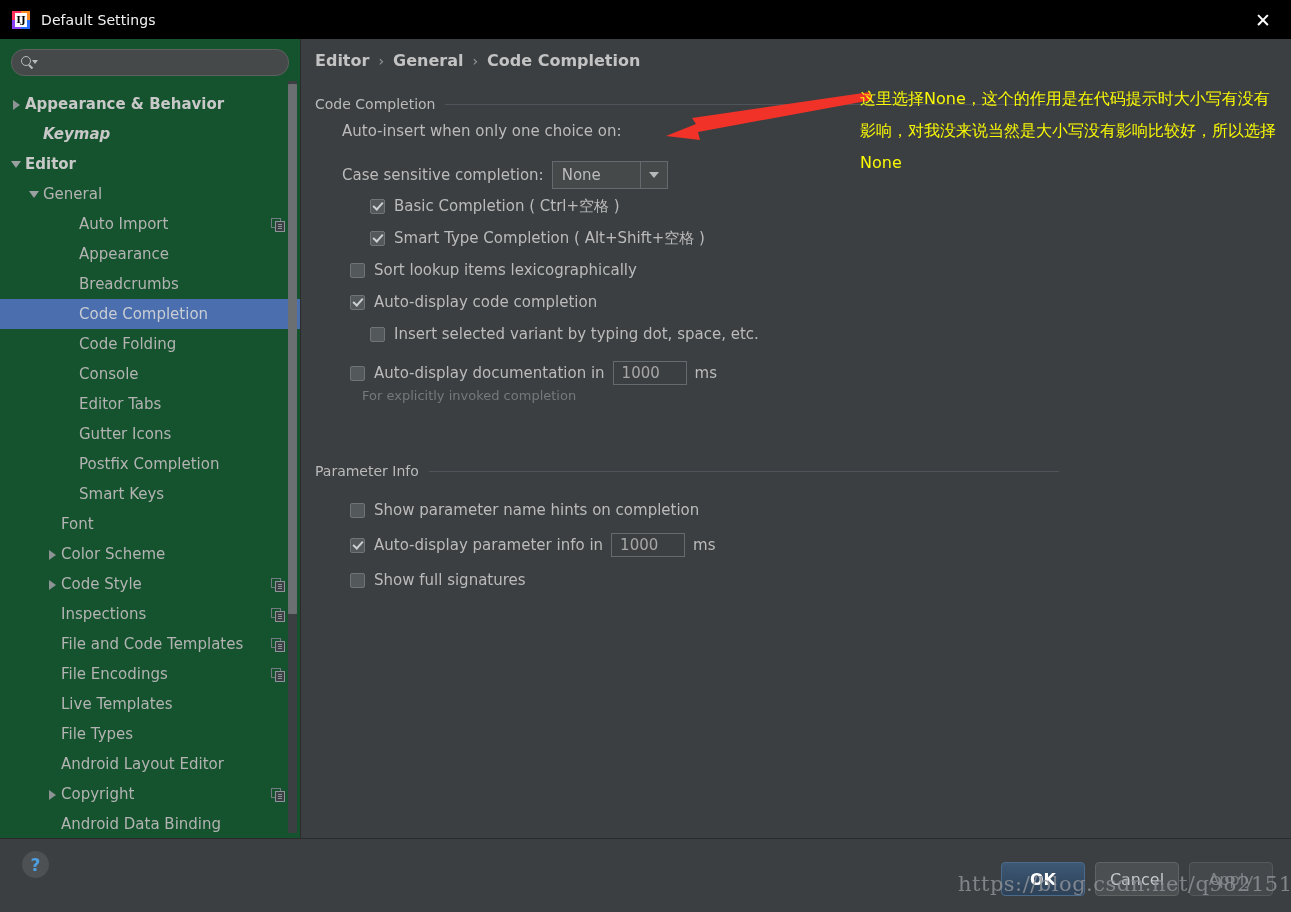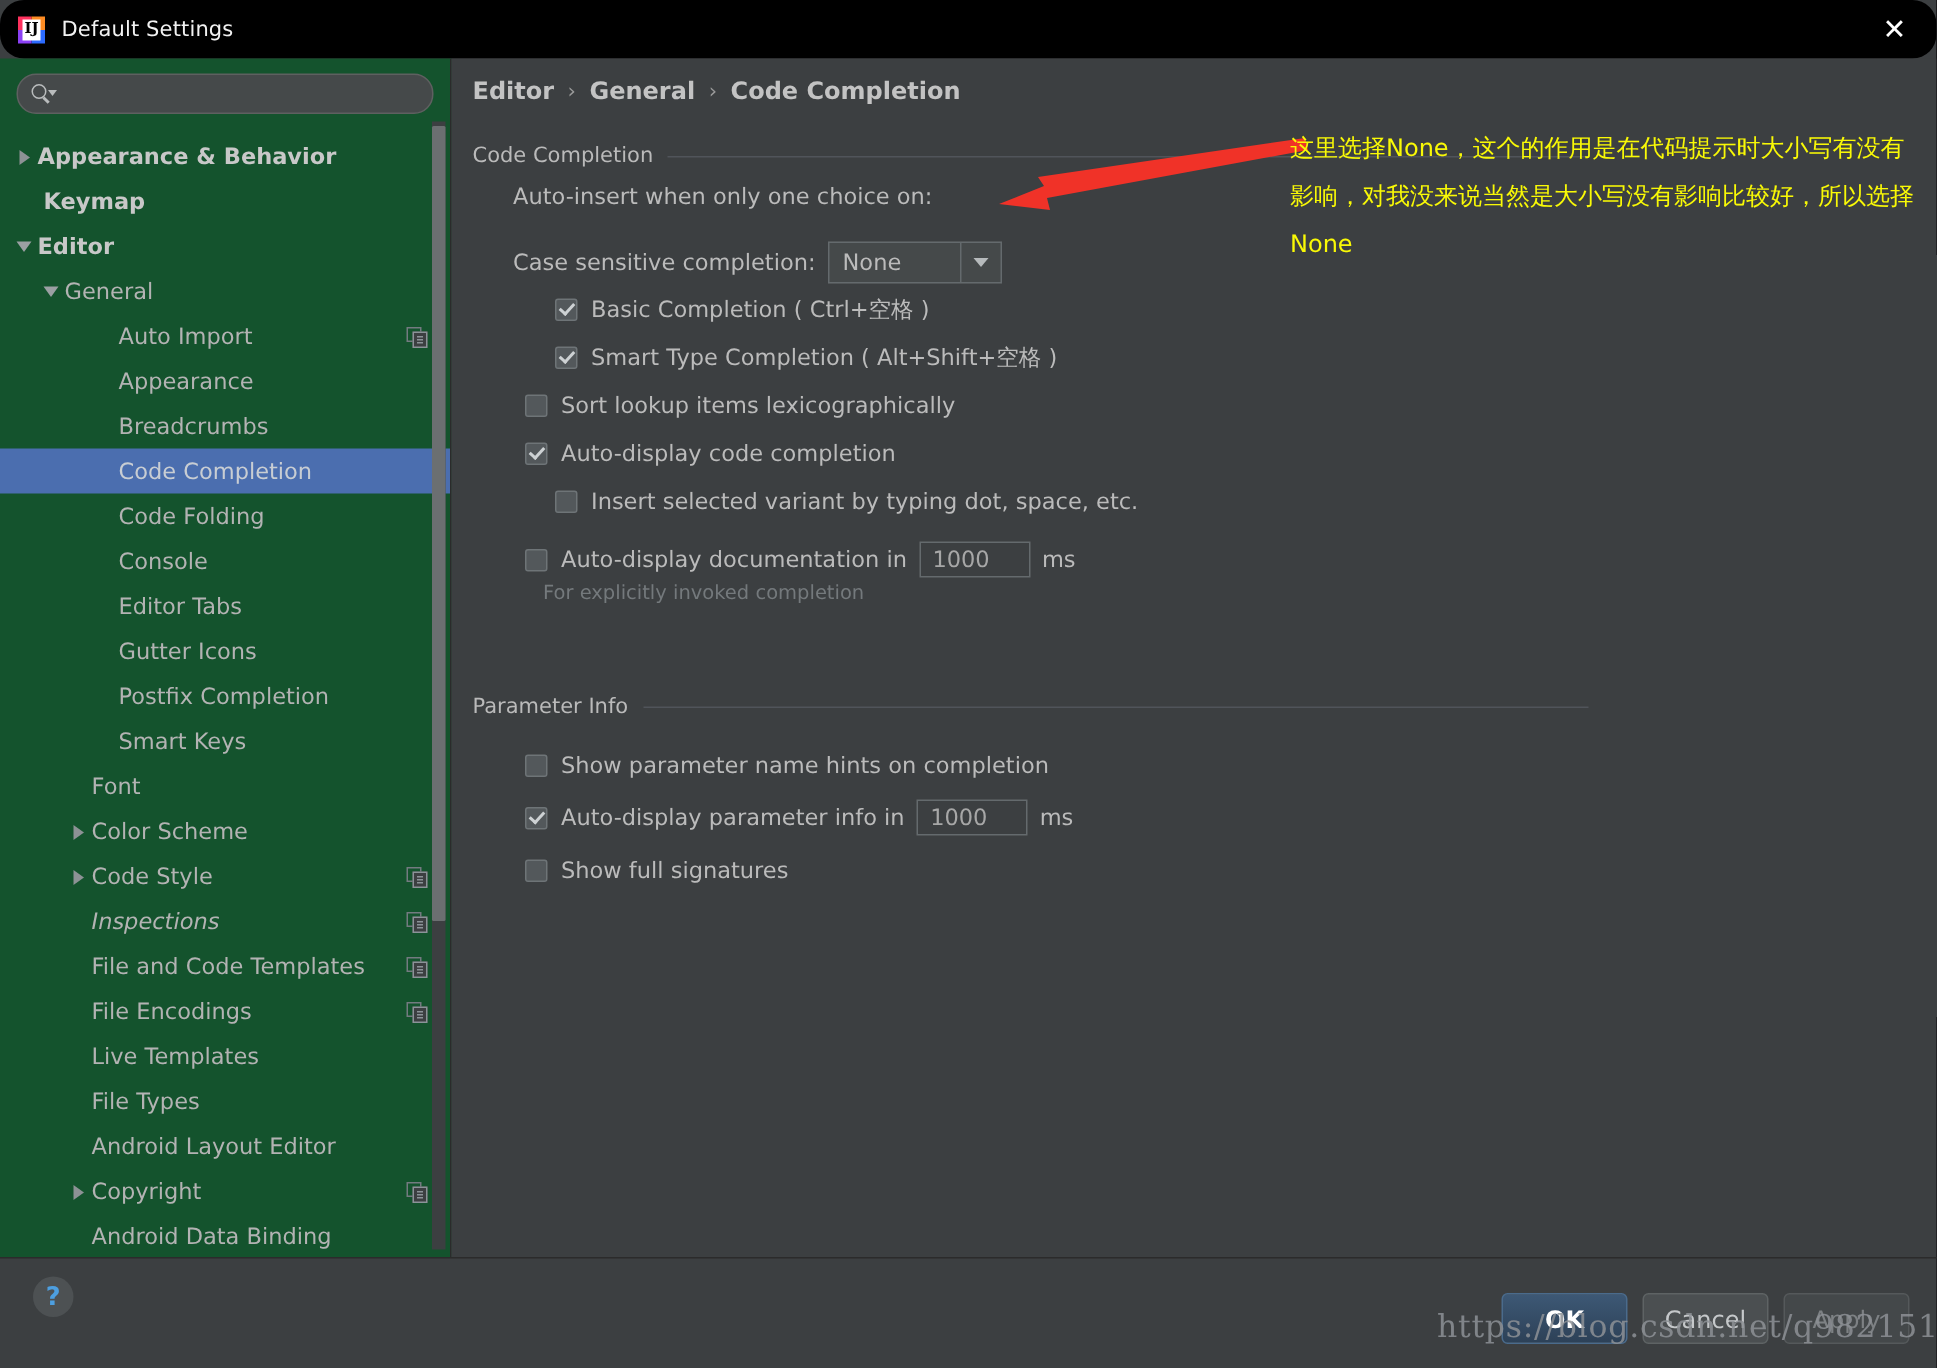--- a/index.html
+++ b/index.html
@@ -14,21 +14,21 @@
   }
   #app {
     position: absolute; inset: 0;
     background: #3c3f41;
   }
 
   
   .titlebar {
     position: absolute; left: 0; top: 0; width: 1291px; height: 39px;
     background: #000000;
-    display: flex; align-items: center; border-radius: 16px;
+    display: flex; align-items: center;
   }
   .title-icon {
     width: 20px; height: 20px; margin-left: 11px; margin-right: 10px;
     position: relative; flex: none;
   }
   .ti-a { position:absolute; left:1px; top:1px; width:9px; height:9px; background:#fe315d; }
   .ti-b { position:absolute; left:10px; top:1px; width:9px; height:9px; background:#fd8b23; }
   .ti-c { position:absolute; left:10px; top:10px; width:9px; height:9px; background:#2c6bff; }
   .ti-d { position:absolute; left:1px; top:10px; width:9px; height:9px; background:#8b40f4; }
   .ti-inner {
@@ -277,21 +277,21 @@
             <div class="caret"></div>
         </div>
         <input class="search-input" type="text" placeholder="" style="">
       </div>
     </div>
     <div class="tree" id="tree">
         <div class="tree-row bold" style="padding-left: 10px;">
           <span class="tw right"></span>
           <span class="tree-label">Appearance &amp; Behavior</span>
         </div>
-        <div class="tree-row bold" style="padding-left: 14px;">
+        <div class="tree-row bold" style="padding-left: 28px; font-style: italic;">
           <span class="tw"></span>
           <span class="tree-label">Keymap</span>
         </div>
         <div class="tree-row bold" style="padding-left: 10px;">
           <span class="tw down"></span>
           <span class="tree-label">Editor</span>
         </div>
         <div class="tree-row" style="padding-left: 28px;">
           <span class="tw down"></span>
           <span class="tree-label">General</span>
@@ -349,21 +349,21 @@
           <span class="tree-label">Color Scheme</span>
         </div>
         <div class="tree-row" style="padding-left: 46px;">
           <span class="tw right"></span>
           <span class="tree-label">Code Style</span>
           <span class="copy-icon">
             <span class="back"></span>
             <span class="front"></span>
           </span>
         </div>
-        <div class="tree-row" style="padding-left: 46px; font-style: italic;">
+        <div class="tree-row" style="padding-left: 46px;">
           <span class="tw"></span>
           <span class="tree-label">Inspections</span>
           <span class="copy-icon">
             <span class="back"></span>
             <span class="front"></span>
           </span>
         </div>
         <div class="tree-row" style="padding-left: 46px;">
           <span class="tw"></span>
           <span class="tree-label">File and Code Templates</span>

